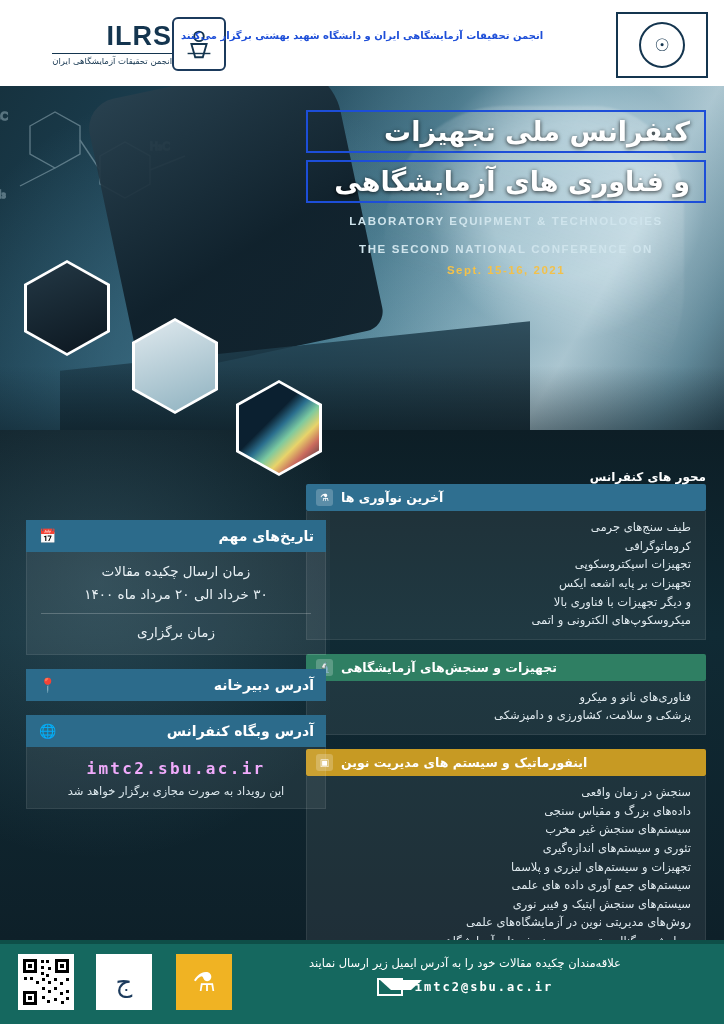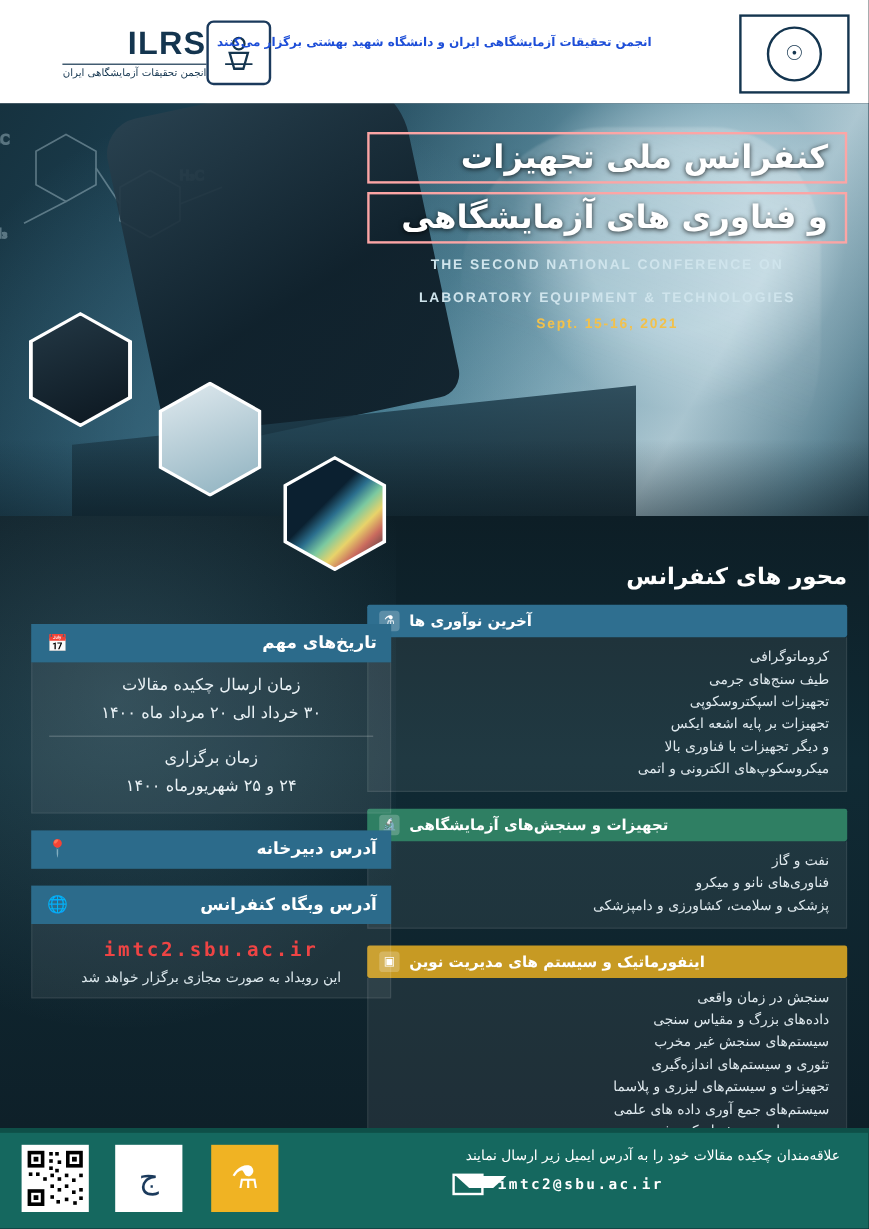--- a/index.html
+++ b/index.html
@@ -70,21 +70,21 @@
   }
 
   
   .title-wrap{position:absolute;right:18px;top:110px;width:400px;text-align:right;z-index:20;}
   .t-dovomin{
     display:inline-block;border:2px solid #ffffff;padding:3px 22px;
     font-size:25px;font-weight:bold;color:#ffffff;margin-bottom:6px;
     text-shadow:0 1px 4px rgba(0,0,0,.8);
   }
   .t-line{
-    display:block;border:2px solid #fca5a5;padding:4px 14px;margin-bottom:7px;
+    display:block;border:2px solid #1d4ed8;padding:4px 14px;margin-bottom:7px;
     font-size:27px;font-weight:bold;color:#ffffff;text-shadow:0 1px 4px rgba(0,0,0,.8);
   }
   .t-eng{
     direction:ltr;text-align:center;margin-top:10px;color:#cfe4ec;
     font-size:11.5px;font-weight:bold;letter-spacing:1.6px;line-height:1.55;
     font-family:"Liberation Sans",sans-serif;
   }
   .t-date{
     direction:ltr;text-align:center;margin-top:5px;color:#f2c14b;
     font-size:11.5px;font-weight:bold;letter-spacing:1.5px;
@@ -115,21 +115,21 @@
     background:linear-gradient(180deg,#0d1e26 0%,#102a34 40%,#0e2029 100%);
     z-index:5;
   }
   .body-bg:before{
     content:"";position:absolute;left:0;top:0;width:330px;height:510px;
     background:radial-gradient(circle at 30% 30%, rgba(120,170,190,.22), rgba(0,0,0,0) 65%);
   }
 
   
   .right-col{position:absolute;right:18px;top:470px;width:400px;z-index:25;text-align:right;}
-  .axes-title{color:#ffffff;font-size:19px;font-weight:bold;margin-bottom:12px;}
+  .axes-title{color:#ffffff;font-size:12px;font-weight:bold;}
   .axis-head{
     display:flex;align-items:center;justify-content:flex-start;flex-direction:row-reverse;
     gap:8px;padding:5px 10px;color:#fff;font-size:12.5px;font-weight:bold;
     border-radius:2px;
   }
   .axis-head .ic{
     width:17px;height:17px;display:flex;align-items:center;justify-content:center;
     background:rgba(255,255,255,.22);border-radius:3px;font-size:10px;color:#fff;
   }
   .h-blue{background:#2f6f90;}
@@ -153,38 +153,38 @@
     background:#2c6b8b;color:#fff;padding:6px 12px;font-size:14px;font-weight:bold;
   }
   .card-head .hicon{width:20px;height:20px;display:flex;align-items:center;justify-content:center;font-size:14px;}
   .card-body{
     background:rgba(255,255,255,.07);border:1px solid rgba(255,255,255,.08);border-top:0;
     padding:8px 14px 10px;text-align:center;color:#eaf2f6;
   }
   .ln{font-size:13.5px;line-height:1.7;}
   .divider{height:1px;background:rgba(255,255,255,.22);margin:7px 0;}
   .site{
-    direction:ltr;color:#ef4444;font-size:16px;letter-spacing:2.3px;font-weight:bold;
+    direction:ltr;color:#f0abfc;font-size:16px;letter-spacing:2.3px;font-weight:bold;
     font-family:"DejaVu Sans Mono","Liberation Mono",monospace;padding:4px 0 2px;
   }
   .note{font-size:11.5px;color:#dbe7ec;margin-top:4px;}
 
   
   .footer{
     position:absolute;left:0;bottom:0;width:724px;height:84px;background:#15685f;z-index:30;
   }
   .footer .strip{position:absolute;top:0;left:0;width:724px;height:4px;background:#0e4f48;}
   .qr{position:absolute;left:18px;top:14px;width:56px;height:56px;background:#fff;padding:3px;box-sizing:border-box;}
   .qr svg{width:100%;height:100%;display:block;}
   .f-logo{position:absolute;top:14px;width:56px;height:56px;background:#fff;display:flex;align-items:center;justify-content:center;}
   .f-logo1{left:96px;}
   .f-logo2{left:176px;background:#f0b323;}
   .f-logo .gl{font-size:26px;color:#1b3a5c;}
   .f-logo2 .gl{color:#ffffff;}
-  .f-text{position:absolute;right:24px;top:16px;width:470px;color:#ffffff;}
+  .f-text{position:absolute;right:24px;top:16px;width:470px;text-align:center;color:#ffffff;}
   .f-text .l1{font-size:11.5px;}
   .f-mail{
     margin-top:8px;display:flex;align-items:center;justify-content:center;gap:12px;direction:ltr;
   }
   .f-mail .addr{
     font-family:"DejaVu Sans Mono","Liberation Mono",monospace;
     font-size:12px;letter-spacing:2px;font-weight:bold;color:#ffffff;
   }
   .mailicon{width:26px;height:18px;border:2px solid #fff;position:relative;box-sizing:border-box;}
   .mailicon:before{
@@ -236,22 +236,22 @@
     </svg>
     <div class="scopebody"></div>
     <div class="glass"></div>
     <div class="stage"></div>
     <div class="bluegrad"></div>
   </div>
 
   <div class="title-wrap">
     <div class="t-line">کنفرانس  ملی تجهیزات</div>
     <div class="t-line">و فناوری های آزمایشگاهی</div>
+    <div class="t-eng">LABORATORY EQUIPMENT  &amp;  TECHNOLOGIES</div>
     <div class="t-eng">THE SECOND  NATIONAL  CONFERENCE ON</div>
-    <div class="t-eng">LABORATORY EQUIPMENT  &amp;  TECHNOLOGIES</div>
     <div class="t-date">Sept. 15-16, 2021</div>
   </div>
 
   <div class="hexrow">
     <div class="hex hex1">
         <div class="inner"></div>
       </div>
     <div class="hex hex2">
         <div class="inner"></div>
       </div>
@@ -265,38 +265,37 @@
   <div class="right-col">
     <div class="axes-title">محور های کنفرانس</div>
 
     <div>
       <div class="axis-head h-blue">
         <span class="ic">⚗</span>
         <span>آخرین نوآوری ها</span>
       </div>
       <div class="axis-body">
         <ul>
+          <li>طیف سنج‌های جرمی</li>
           <li>کروماتوگرافی</li>
-          <li>طیف سنج‌های جرمی</li>
           <li>تجهیزات اسپکتروسکوپی</li>
           <li>تجهیزات بر پایه اشعه ایکس</li>
           <li>و دیگر تجهیزات با فناوری بالا</li>
           <li>میکروسکوپ‌های الکترونی و اتمی</li>
         </ul>
       </div>
     </div>
 
     <div>
       <div class="axis-head h-green">
         <span class="ic">🔬</span>
         <span>تجهیزات و سنجش‌های آزمایشگاهی</span>
       </div>
       <div class="axis-body">
         <ul>
-          <li>نفت و گاز</li>
           <li>فناوری‌های نانو و میکرو</li>
           <li>پزشکی و سلامت، کشاورزی و دامپزشکی</li>
         </ul>
       </div>
     </div>
 
     <div>
       <div class="axis-head h-gold">
         <span class="ic">▣</span>
         <span>اینفورماتیک و سیستم های مدیریت نوین</span>
@@ -322,21 +321,20 @@
     <div class="card">
       <div class="card-head">
         <span class="hicon">📅</span>
         <span>تاریخ‌های مهم</span>
       </div>
       <div class="card-body">
         <div class="ln">زمان ارسال چکیده مقالات</div>
         <div class="ln">۳۰ خرداد الی ۲۰ مرداد ماه ۱۴۰۰</div>
         <div class="divider"></div>
         <div class="ln">زمان برگزاری</div>
-        <div class="ln">۲۴ و ۲۵ شهریورماه ۱۴۰۰</div>
       </div>
     </div>
 
     <div class="card">
       <div class="card-head">
         <span class="hicon">📍</span>
         <span>آدرس دبیرخانه</span>
       </div>
     </div>
 

